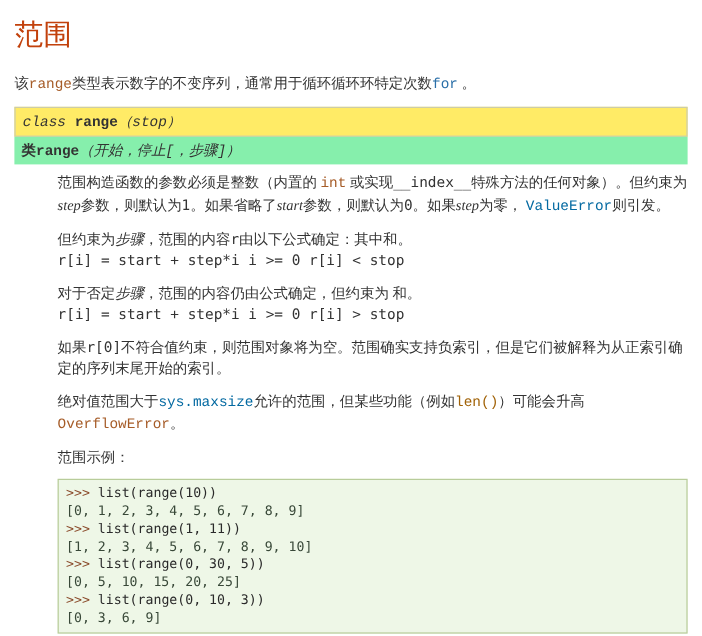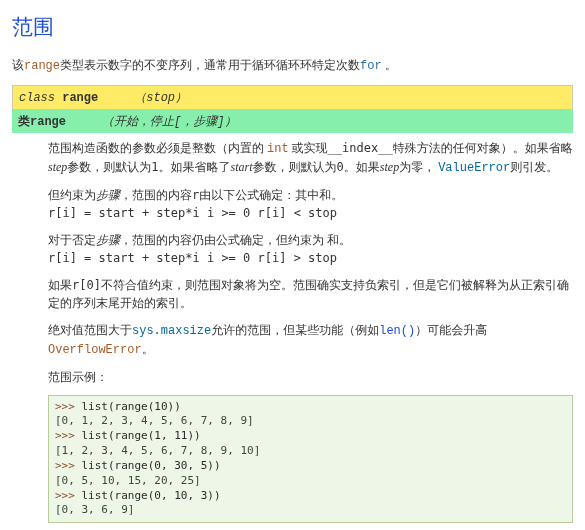--- a/index.html
+++ b/index.html
@@ -6,52 +6,52 @@
     font-family: Georgia, "Times New Roman", serif;
     font-size: 12px;
     color: #333;
     margin: 0;
     padding: 8px 12px;
     background: #fff;
     width: 561px;
     line-height: 1.5;
   }
   h2 {
-    font-size: 21px;
+    font-size: 24px;
     font-weight: normal;
     margin: 4px 0 12px 0;
-    color: #1d4ed8;
+    color: #c2410c;
   }
   .intro {
     margin: 0 0 10px 0;
   }
   code, .tt, .sig-class, .sig-name, .sig-params {
     font-family: Consolas, Menlo, "Courier New", monospace;
   }
   .cls-link { color: #a65c28; }
   .kw-link  { color: #2a6fa8; }
   .var-link { color: #0369a1; }
   .exc-link { color: #a65c28; }
-  .func-link{ color: #1d4ed8; }
+  .func-link{ color: #a16207; }
 
   .sig1 {
     background: #ffeb66;
     border: 1px solid #cca;
     padding: 2px 6px;
     margin: 0;
   }
   .sig2 {
     background: #86efac;
     padding: 2px 6px;
     margin: 0;
   }
   .sig-em { font-style: normal; font-weight: bold; color: #333; }
   .sig-class { font-style: italic; font-weight: normal; }
   .sig-name { font-weight: bold; }
-  .sig-params { font-style: italic; padding-left: 36px; }
+  .sig-params { font-style: italic; }
 
   .body-indent {
     margin-left: 36px;
   }
   .body-indent p { margin: 6px 0 9px 0; }
 
   .it { font-style: italic; }
   .mono { font-family: Consolas, Menlo, monospace; white-space: nowrap; }
 
   .code-block {
@@ -81,21 +81,21 @@
 </div>
 
 <div class="sig2">
   <span class="sig-em">类</span><span class="sig-name">range</span><span class="sig-params"><span>（</span><span>开始</span><span>，</span><span>停止</span><span>[</span><span>，</span><span>步骤</span><span>]</span><span>）</span></span>
 </div>
 
 <div class="body-indent">
 
   <p>
     <span>范围构造函数的参数必须是整数（内置的 </span><code class="cls-link">int</code>
-    <span>或实现</span><code class="mono">__index__</code><span>特殊方法的任何对象）。如果省略</span><span class="it">step</span><span>参数，则默认为</span><code class="mono">1</code><span>。如果省略了</span><span class="it">start</span><span>参数，则默认为</span><code class="mono">0</code><span>。如果</span><span class="it">step</span><span>为零，</span>
+    <span>或实现</span><code class="mono">__index__</code><span>特殊方法的任何对象）。但约束为</span><span class="it">step</span><span>参数，则默认为</span><code class="mono">1</code><span>。如果省略了</span><span class="it">start</span><span>参数，则默认为</span><code class="mono">0</code><span>。如果</span><span class="it">step</span><span>为零，</span>
     <code class="var-link">ValueError</code><span>则引发。</span>
   </p>
 
   <p>
     <span>但约束为</span><span class="it">步骤</span><span>，范围的内容</span><code class="mono">r</code><span>由以下公式确定：其中和。</span><code class="mono">r[i] = start + step*i i &gt;= 0 r[i] &lt; stop</code>
   </p>
 
   <p>
     <span>对于否定</span><span class="it">步骤</span><span>，范围的内容仍由公式确定，但约束为 和。</span><code class="mono">r[i] = start + step*i i &gt;= 0 r[i] &gt; stop</code>
   </p>

